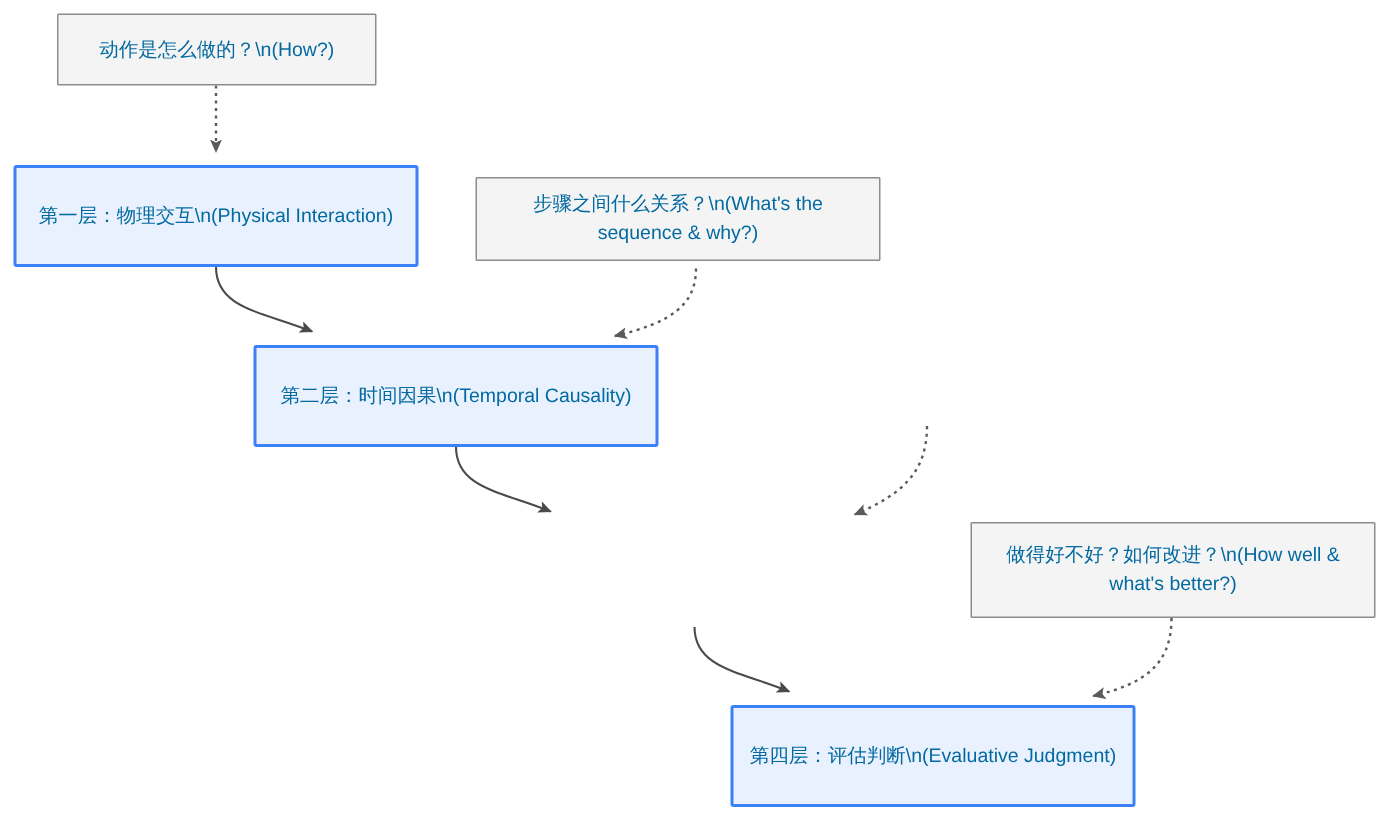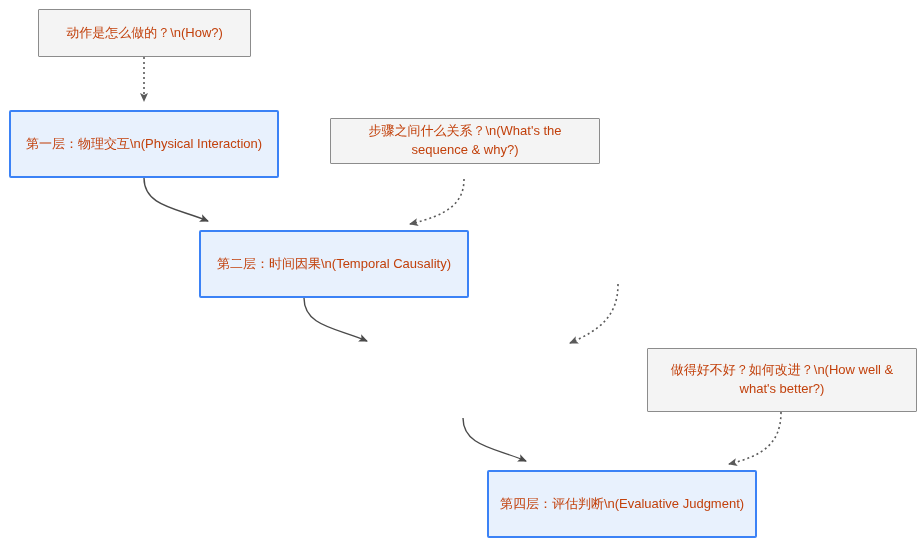--- a/index.html
+++ b/index.html
@@ -27,21 +27,21 @@
   }
   .node {
     position: absolute;
     box-sizing: border-box;
     display: flex;
     align-items: center;
     justify-content: center;
     text-align: center;
     line-height: 1.45;
     font-size: 13px;
-    color: #c2410c;
+    color: #0369a1;
     padding: 16px 10px;
   }
   .node-layer {
     background: #e8f1fd;
     border: 2px solid #3b82f6;
     border-radius: 2px;
   }
   .node-question {
     background: #f4f4f4;
     border: 1px solid #8c8c8c;
@@ -84,25 +84,25 @@
   </svg>
 
   <div class="node node-question" id="node-q-how" style="left:38px; top:9px; width:213px; height:48px;">
     <span class="node-label">动作是怎么做的？\n(How?)</span>
   </div>
 
   <div class="node node-layer" id="node-layer-1" style="left:9px; top:110px; width:270px; height:68px;">
     <span class="node-label">第一层：物理交互\n(Physical Interaction)</span>
   </div>
 
-  <div class="node node-question" id="node-q-sequence" style="left:330px; top:118px; width:270px; height:46px;">
+  <div class="node node-question" id="node-q-sequence" style="left:317px; top:118px; width:270px; height:56px;">
     <span class="node-label">步骤之间什么关系？\n(What's the sequence &amp; why?)</span>
   </div>
 
-  <div class="node node-layer" id="node-layer-2" style="left:169px; top:230px; width:270px; height:68px;margin-left:30px;">
+  <div class="node node-layer" id="node-layer-2" style="left:169px; top:230px; width:270px; height:68px;">
     <span class="node-label">第二层：时间因果\n(Temporal Causality)</span>
   </div>
 
 
 
   <div class="node node-question" id="node-q-howwell" style="left:647px; top:348px; width:270px; height:64px;">
     <span class="node-label">做得好不好？如何改进？\n(How well &amp; what's better?)</span>
   </div>
 
   <div class="node node-layer" id="node-layer-4" style="left:487px; top:470px; width:270px; height:68px;">

